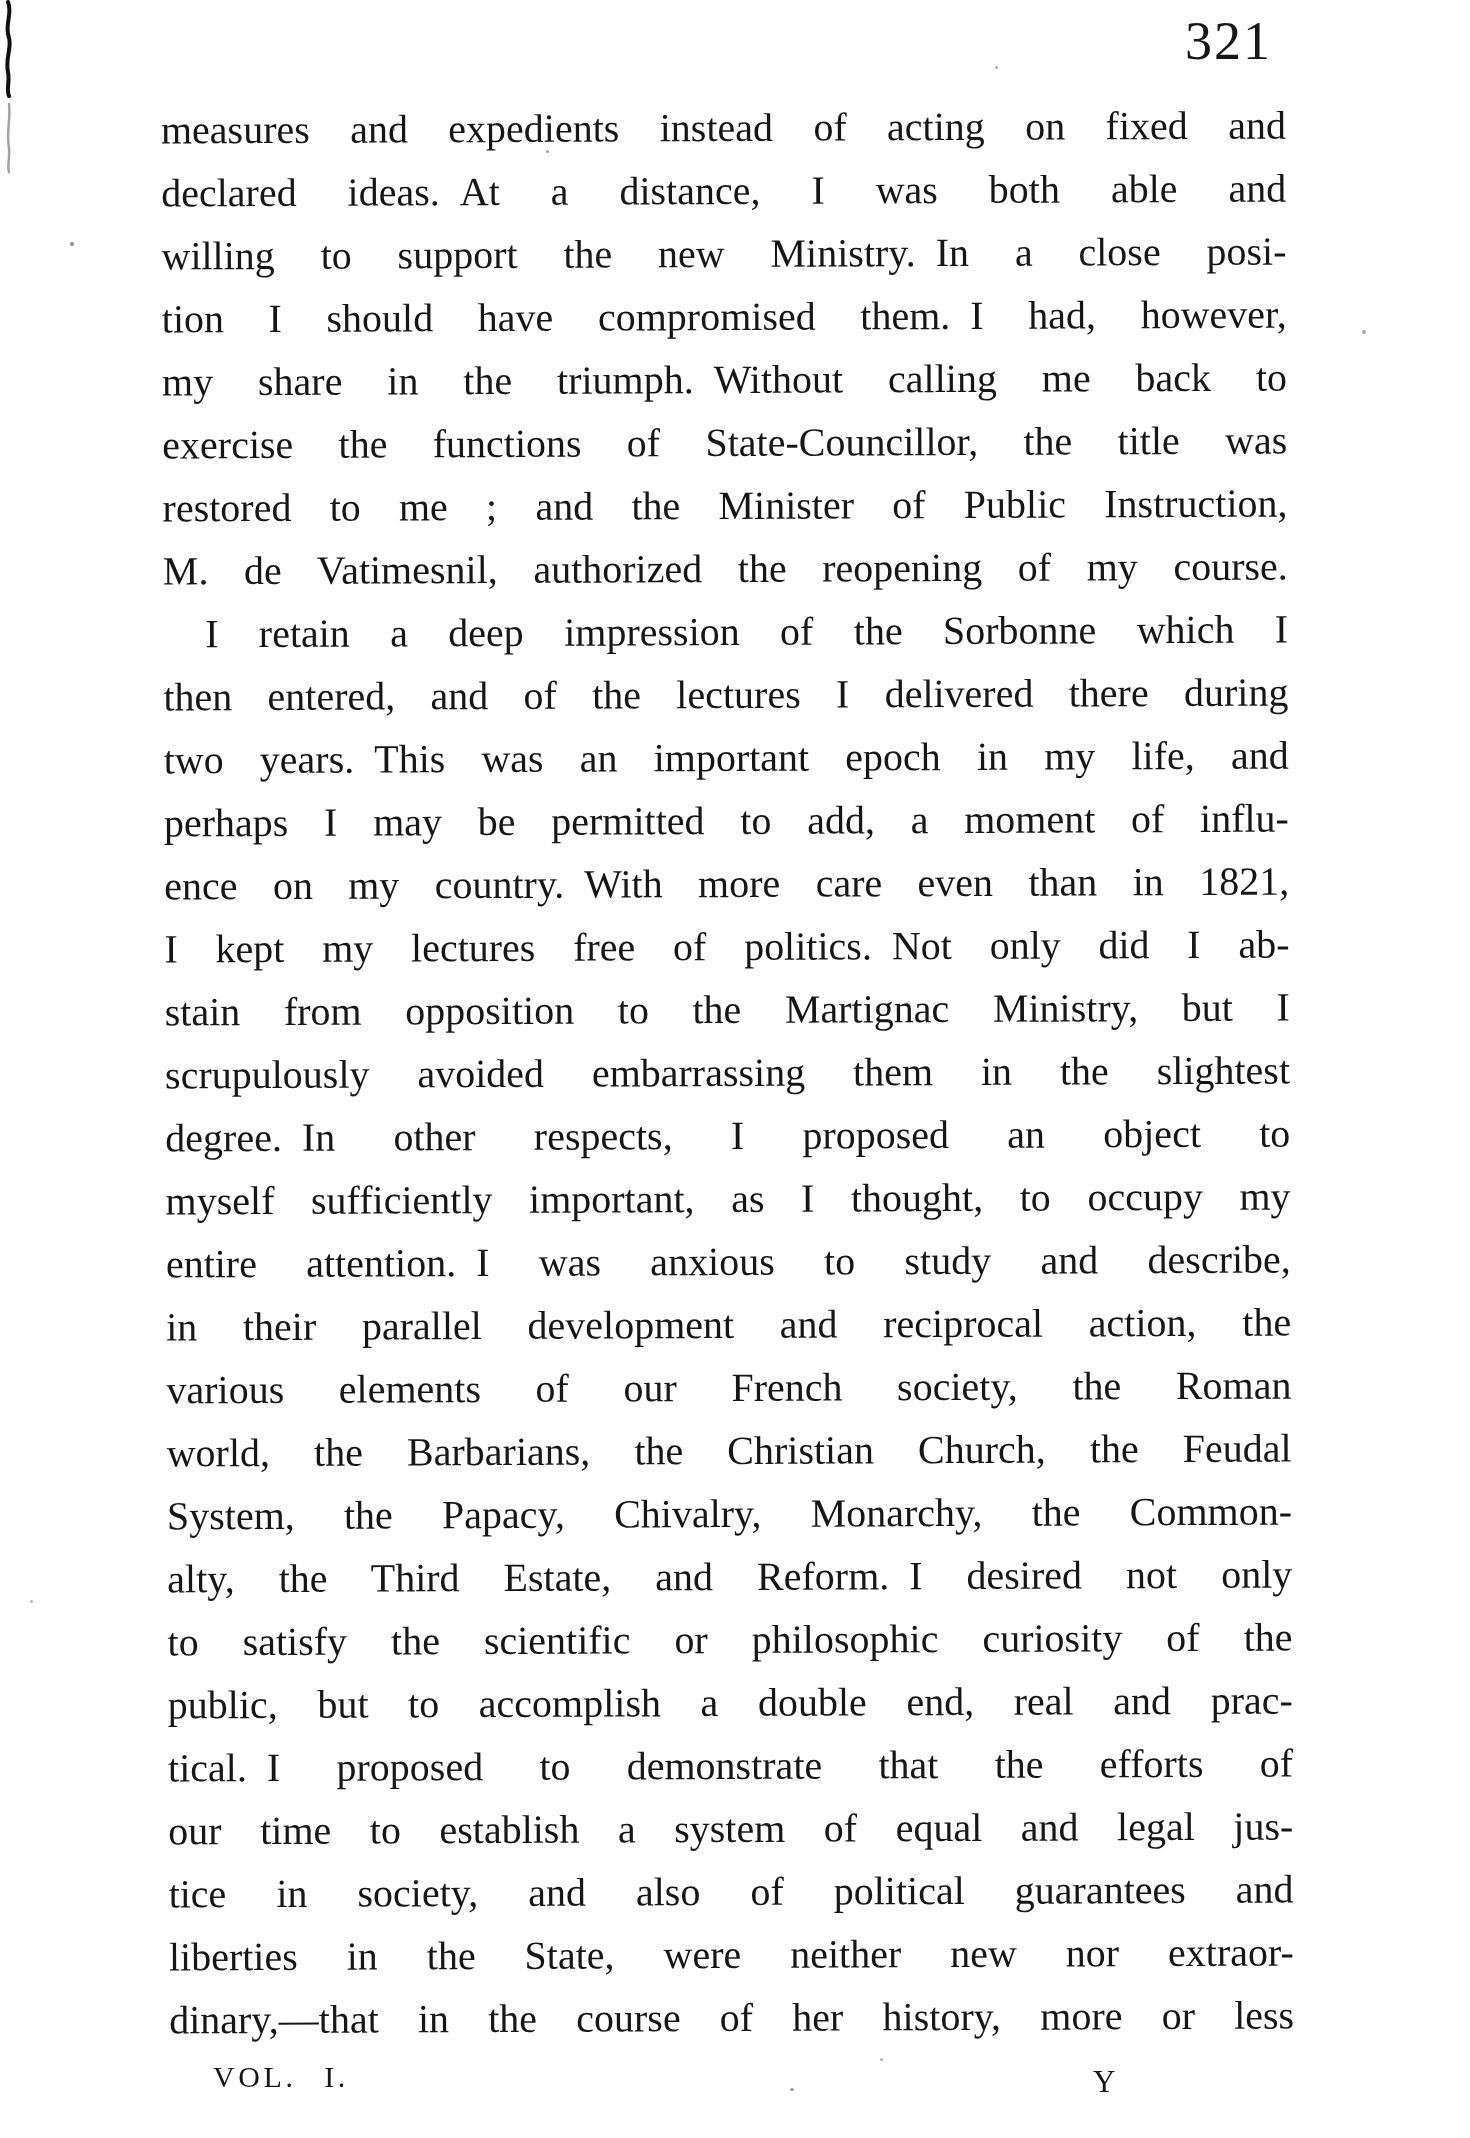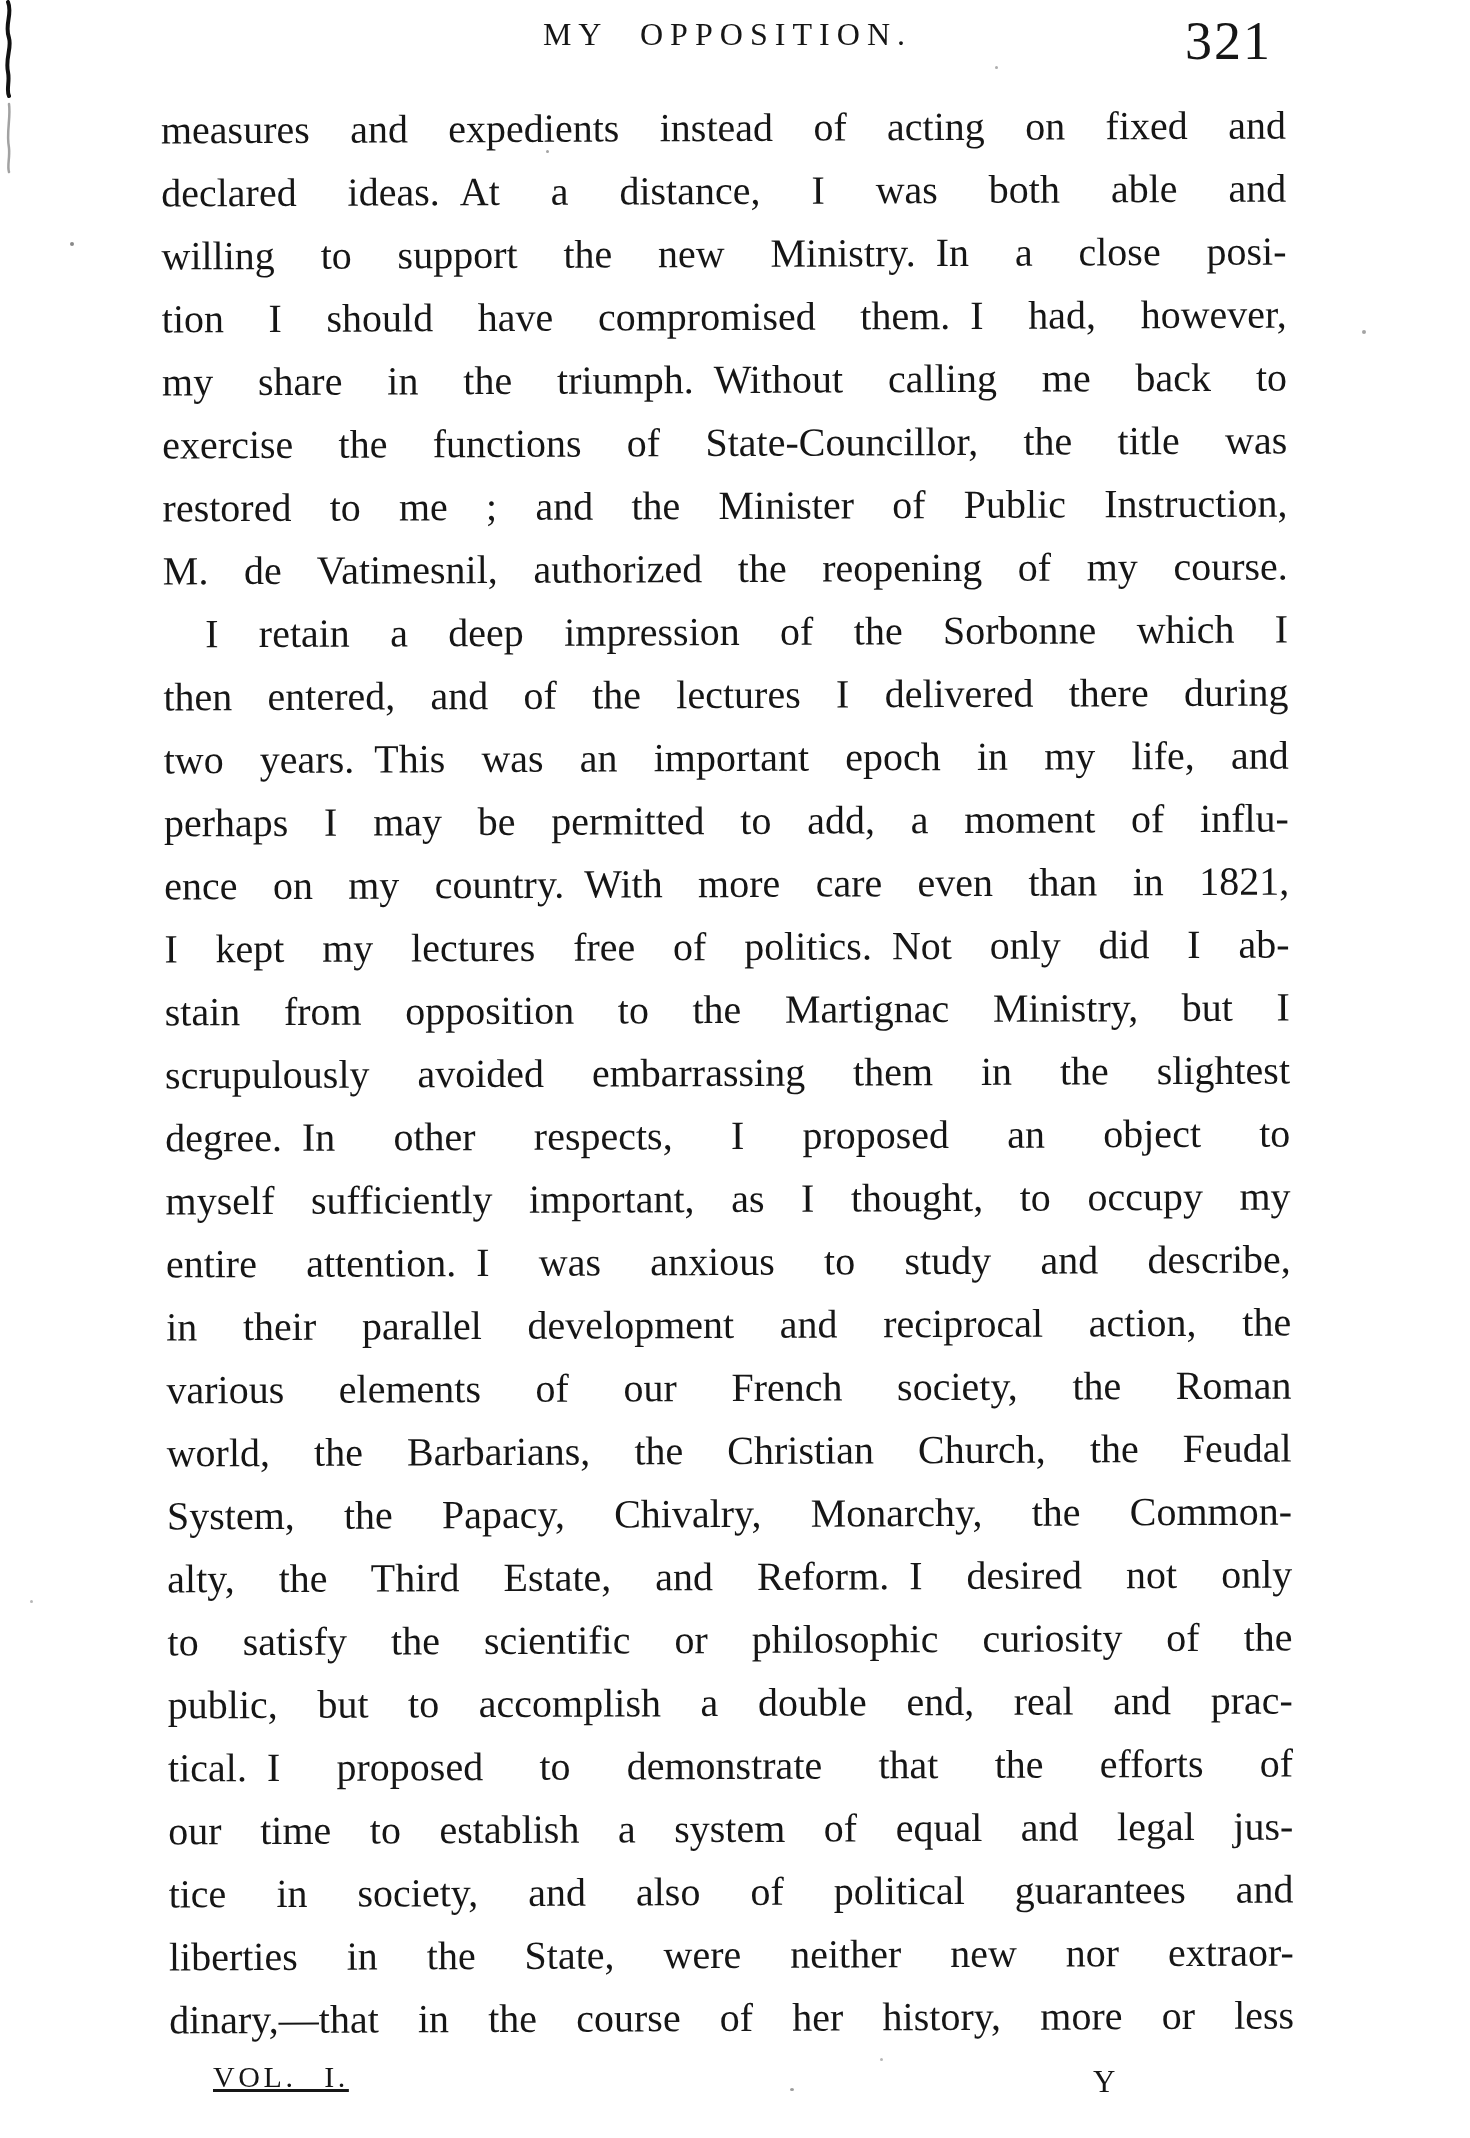--- a/index.html
+++ b/index.html
@@ -48,21 +48,20 @@
     -moz-text-align-last: justify;
   }
   .line.indent { text-indent: 42px; }
   
   .volume-label {
     position: absolute;
     left: 213px; top: 2060px;
     font-size: 30px;
     letter-spacing: 0.12em;
     word-spacing: 0.55em;
-    text-decoration: underline;
   }
   .signature-mark {
     position: absolute;
     left: 1093px; top: 2064px;
     font-size: 31px;
   }
   
   .smudge { position: absolute; left: 0; top: 0; }
   .speck {
     position: absolute;
@@ -74,21 +73,20 @@
 <body>
 
 <div class="page">
 
   <svg class="smudge" width="40" height="200" viewBox="0 0 40 200" aria-hidden="true">
     <path d="M8,2 C13,14 4,24 9,38 C12,48 5,58 8,72 C10,82 6,90 9,96" fill="none" stroke="#111111" stroke-width="4" stroke-linecap="round"></path>
     <path d="M9,104 C11,118 6,132 9,148 C10,158 7,166 9,172" fill="none" stroke="#555555" stroke-width="2.5" stroke-linecap="round" opacity="0.55"></path>
   </svg>
 
   <div class="header-band">
-    <div class="running-title">MY OPPOSITION.</div>
     <div class="page-number">321</div>
   </div>
 
   <div class="textblock">
     <div class="line">measures and expedients instead of acting on fixed and</div>
     <div class="line">declared ideas. At a distance, I was both able and</div>
     <div class="line">willing to support the new Ministry. In a close posi-</div>
     <div class="line">tion I should have compromised them. I had, however,</div>
     <div class="line">my share in the triumph. Without calling me back to</div>
     <div class="line">exercise the functions of State-Councillor, the title was</div>

